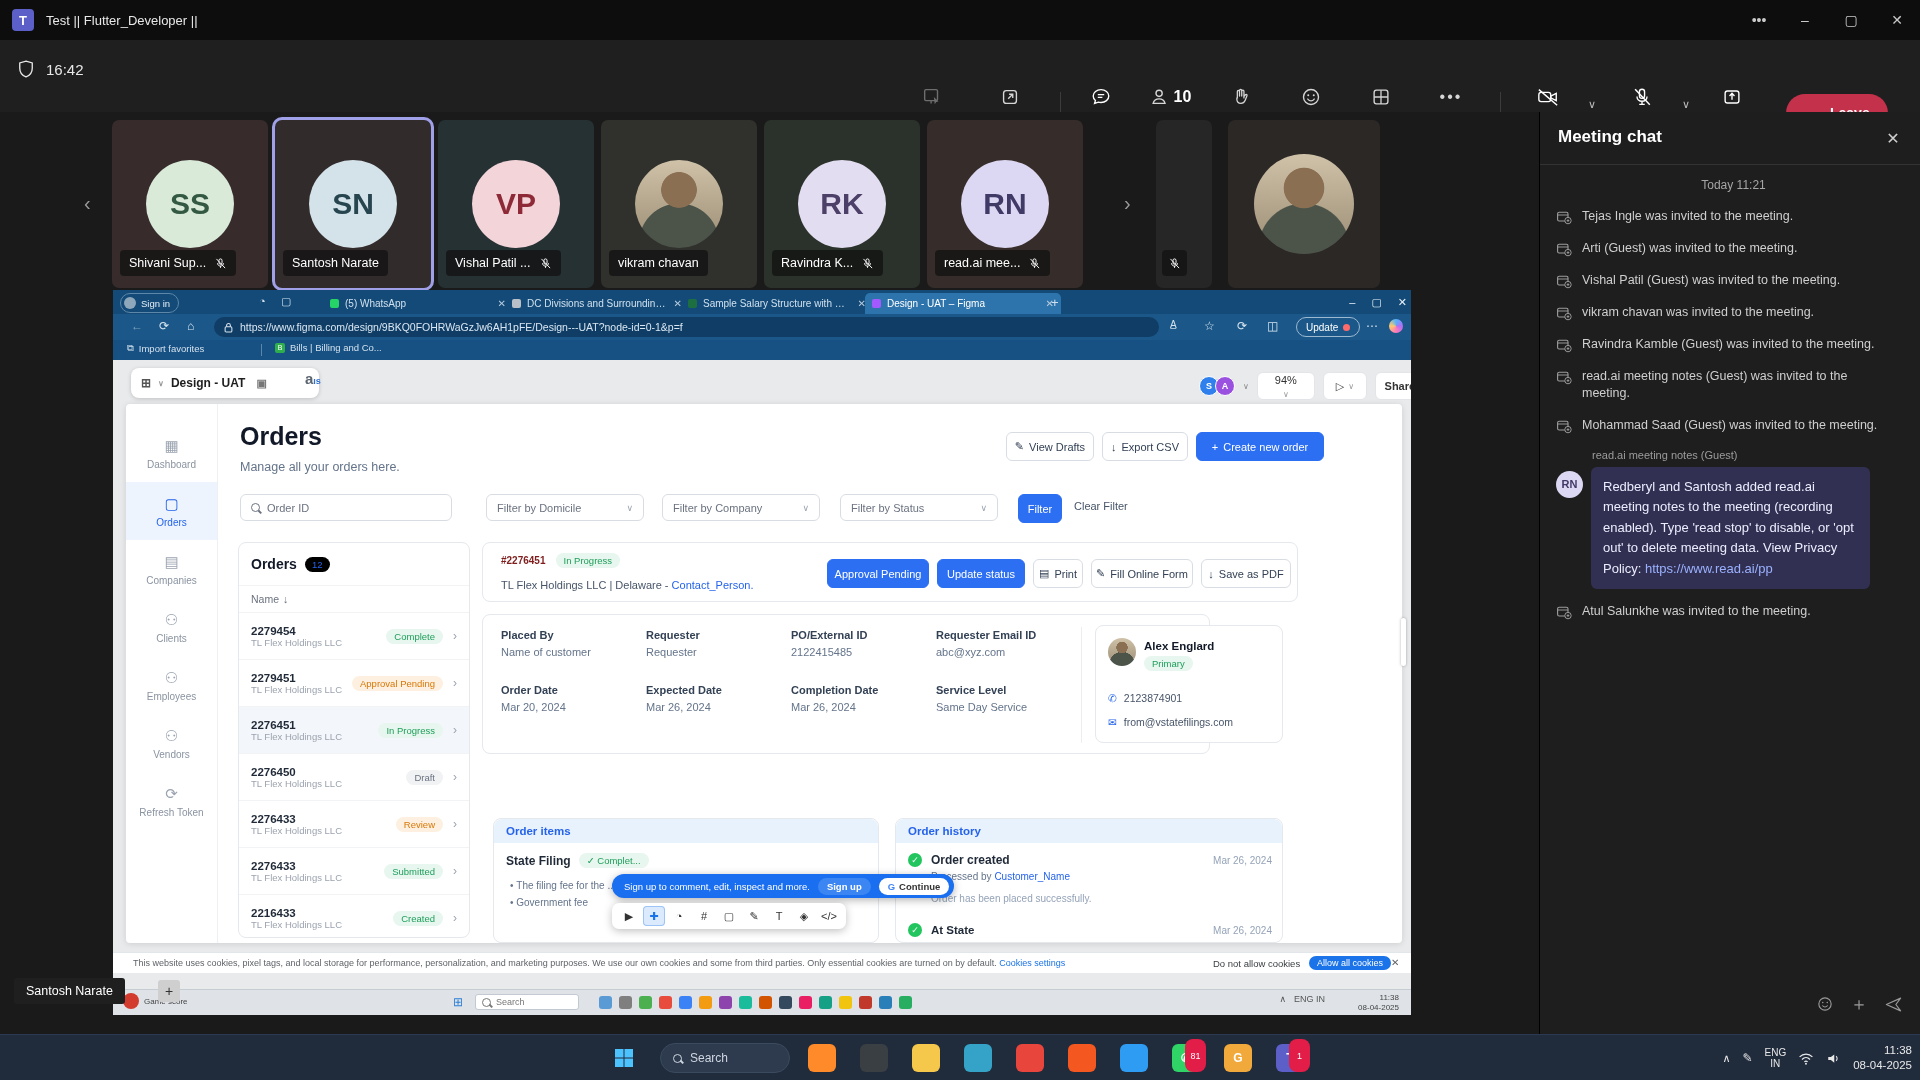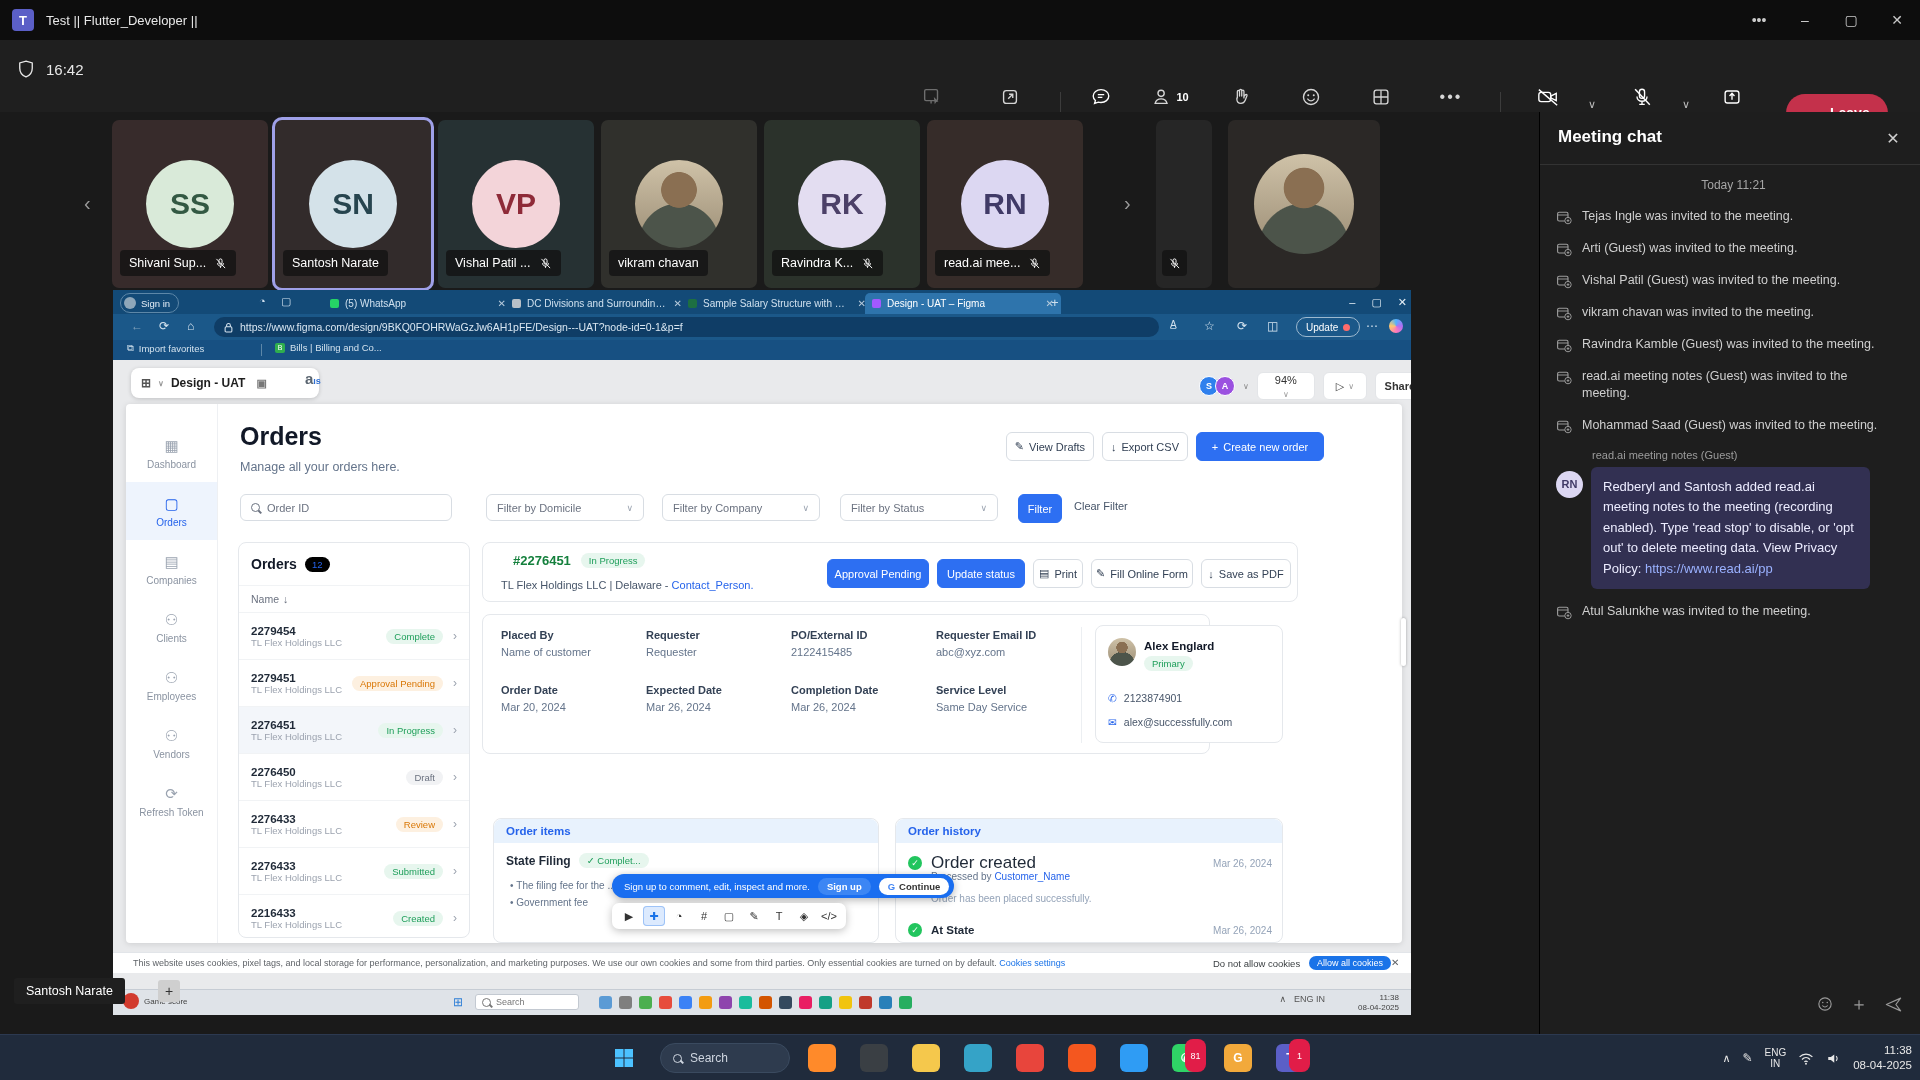--- a/index.html
+++ b/index.html
@@ -170,21 +170,21 @@
           <path d="M8.5 9.5h7M8.5 12.5h5" stroke="#fff" stroke-width="1.4"></path>
         </svg>
       <span class="lbl" style="color:#fff">Chat</span>
     </div>
     <div class="tbtn" style="left:1138px">
       <div class="row" style="gap:3px">
         <svg width="22" height="22" viewBox="0 0 24 24">
             <circle cx="11" cy="8" r="3.4" fill="none" stroke="#d6d6d6" stroke-width="1.5"></circle>
             <path d="M4.5 19c.8-3.2 3.4-5 6.5-5s5.7 1.8 6.5 5z" fill="none" stroke="#d6d6d6" stroke-width="1.5"></path>
           </svg>
-        <span style="font-size:11px;font-weight:bold;color:#fff;">10</span>
+        <span style="font-size:16px;font-weight:bold;color:#fff;">10</span>
       </div>
       <span class="lbl">People</span>
     </div>
     <div class="tbtn" style="left:1209px">
       <svg width="22" height="22" viewBox="0 0 24 24">
           <path d="M8 13V6a1.2 1.2 0 012.4 0v5M10.4 11V4.8a1.2 1.2 0 012.4 0V11M12.8 11V5.8a1.2 1.2 0 012.4 0V13M15.2 13v-1.6l1.6-1.8c.9-.9 2.2-.2 1.7 1.1l-1.9 4.8c-.9 2.2-2.3 3.4-4.7 3.4-2.9 0-4.4-1.7-4.4-4.4V13" fill="none" stroke="#d6d6d6" stroke-width="1.4" stroke-linecap="round"></path>
         </svg>
       <span class="lbl">Raise</span>
     </div>
     <div class="tbtn" style="left:1279px">
@@ -595,21 +595,21 @@
                 <div class="oco">TL Flex Holdings LLC</div>
               </div>
               <span class="badge" data-type="green">Created</span>
               <span class="chv">›</span>
             </div>
           </div>
       </div>
 
       <div class="card" style="left:356px;top:138px;width:816px;height:60px;">
         <div class="abs row" style="left:18px;top:10px;gap:10px;">
-          <span style="font-size:13px;font-weight:bold;color:#15803d;margin-left:12px;">#2276451</span>
+          <span style="font-size:10px;font-weight:bold;color:#7f1d1d;">#2276451</span>
           <span class="badge" data-type="green">In Progress</span>
         </div>
         <div class="abs" style="left:18px;top:36px;font-size:11px;color:#475569;">
           <span>TL Flex Holdings LLC | Delaware - </span><span style="color:#2563eb;">Contact_Person.</span>
         </div>
         <div class="obtn primary" style="left:344px;top:16px;width:100px;">
             <span>Approval Pending</span>
           </div>
         <div class="obtn primary" style="left:454px;top:16px;width:86px;">
             <span>Update status</span>
@@ -675,21 +675,21 @@
         <div class="card" style="left:612px;top:10px;width:188px;height:118px;border-radius:8px;">
           <div class="abs photoava" style="left:12px;top:12px;width:28px;height:28px;border-radius:50%;"></div>
           <div class="abs" style="left:48px;top:14px;font-size:11.5px;font-weight:bold;color:#111827;">Alex Englard</div>
           <div class="abs badge" data-type="green" style="left:48px;top:30px;">Primary</div>
           <div class="abs row" style="left:12px;top:66px;gap:7px;font-size:10.5px;color:#475569;">
             <span style="color:#2563eb;">✆</span>
             <span>2123874901</span>
           </div>
           <div class="abs row" style="left:12px;top:90px;gap:7px;font-size:10.5px;color:#475569;">
             <span style="color:#2563eb;">✉</span>
-            <span>alex@successfully.com</span>
+            <span>from@vstatefilings.com</span>
           </div>
         </div>
       </div>
 
 
       <div class="card" style="left:367px;top:414px;width:386px;height:125px;overflow:hidden;">
         <div class="cardhdr">Order items</div>
         <div class="abs row" style="left:12px;top:34px;gap:8px;">
           <span style="font-size:12px;font-weight:bold;color:#1f2937;">State Filing</span>
           <span class="badge" data-type="green">✓ Complet...</span>
@@ -698,21 +698,21 @@
 
         <div>•&nbsp;<span>The filing fee for the ...</span></div>
             <div>•&nbsp;<span>Government fee</span></div>
           </div>
       </div>
 
       <div class="card" style="left:769px;top:414px;width:388px;height:125px;overflow:hidden;">
         <div class="cardhdr">Order history</div>
         <div class="abs row" style="left:12px;top:34px;gap:9px;width:364px;">
           <span class="gcheck">✓</span>
-          <span style="font-size:17px;font-weight:normal;color:#1f2937;">Order created</span>
+          <span style="font-size:12px;font-weight:bold;color:#1f2937;">Order created</span>
           <span style="margin-left:auto;font-size:10px;color:#94a3b8;">Mar 26, 2024</span>
         </div>
         <div class="abs" style="left:35px;top:52px;font-size:10px;color:#64748b;">
           <span>Processed by </span><span style="color:#2563eb;">Customer_Name</span>
         </div>
         <div class="abs" style="left:35px;top:74px;font-size:10px;color:#94a3b8;">Order has been placed successfully.</div>
         <div class="abs row" style="left:12px;top:104px;gap:9px;width:364px;">
           <span class="gcheck">✓</span>
           <span style="font-size:11.5px;font-weight:bold;color:#1f2937;">At State</span>
           <span style="margin-left:auto;font-size:10px;color:#94a3b8;">Mar 26, 2024</span>

